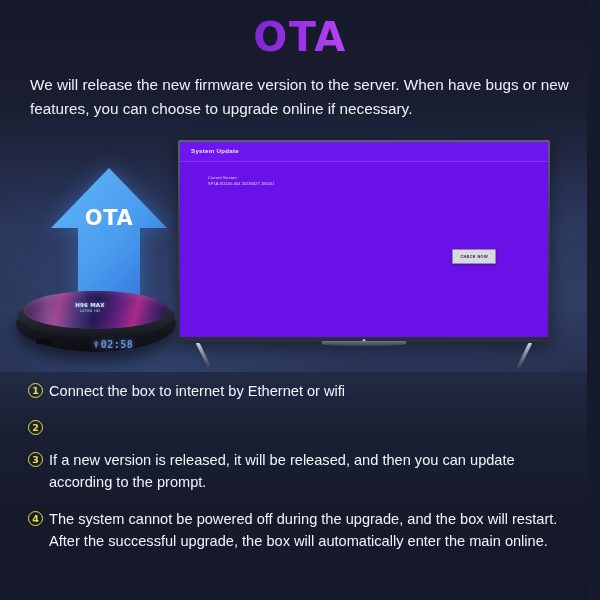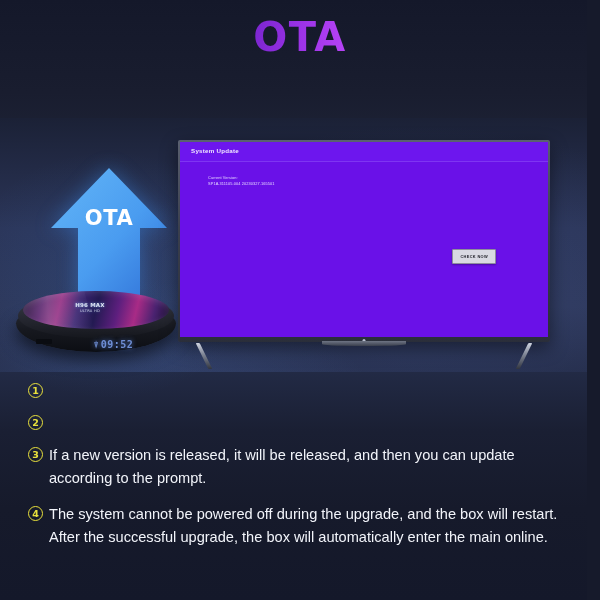--- a/index.html
+++ b/index.html
@@ -193,20 +193,21 @@
   <div class="bg-mid"></div>
   <div class="bg-bottom"></div>
   <div class="bg-glow-left"></div>
 
   <div class="header">
     <div class="title-row">
       <span class="title-ota">OTA</span>
     </div>
   </div>
 
+  <div class="subtitle">We will release the new firmware version to the server.  When have bugs or new features, you can choose to upgrade online if necessary.</div>
 
   <div class="arrow-wrap">
     <svg class="arrow-svg" viewBox="0 0 122 135">
       <defs>
         <linearGradient id="agrad" x1="0" y1="0" x2="1" y2="1">
           <stop offset="0%" stop-color="#63b6f7"></stop>
           <stop offset="55%" stop-color="#4a9cf0"></stop>
           <stop offset="100%" stop-color="#2f6fd6"></stop>
         </linearGradient>
       </defs>
@@ -221,21 +222,21 @@
     <div class="box-top">
       <div class="box-sheen"></div>
     </div>
     <div class="box-logo">
       <span>H96 MAX</span>
       <span class="sub">ULTRA HD</span>
     </div>
     <div class="box-port"></div>
     <div class="box-led">
       <span class="wifi">⍒</span>
-      <span>09:52</span>
+      <span>02:58</span>
     </div>
   </div>
 
   <div class="tv">
     <div class="tv-frame">
       <div class="tv-screen">
 
         <div class="su-appbar">
           <span class="su-appbar-title">System Update</span>
         </div>
@@ -252,20 +253,21 @@
     <div class="tv-chin-dot"></div>
     <div class="tv-chin"></div>
     <div class="tv-leg left"></div>
     <div class="tv-leg right"></div>
   </div>
 
   <div class="steps">
 
     <div class="step">
       <div class="step-num">1</div>
+      <div class="step-text">Connect the box to internet by Ethernet or wifi</div>
     </div>
 
     <div class="step">
       <div class="step-num">2</div>
     </div>
 
     <div class="step">
       <div class="step-num">3</div>
       <div class="step-text">If a new version is released, it will be released, and then you can update according to the prompt.</div>
     </div>

